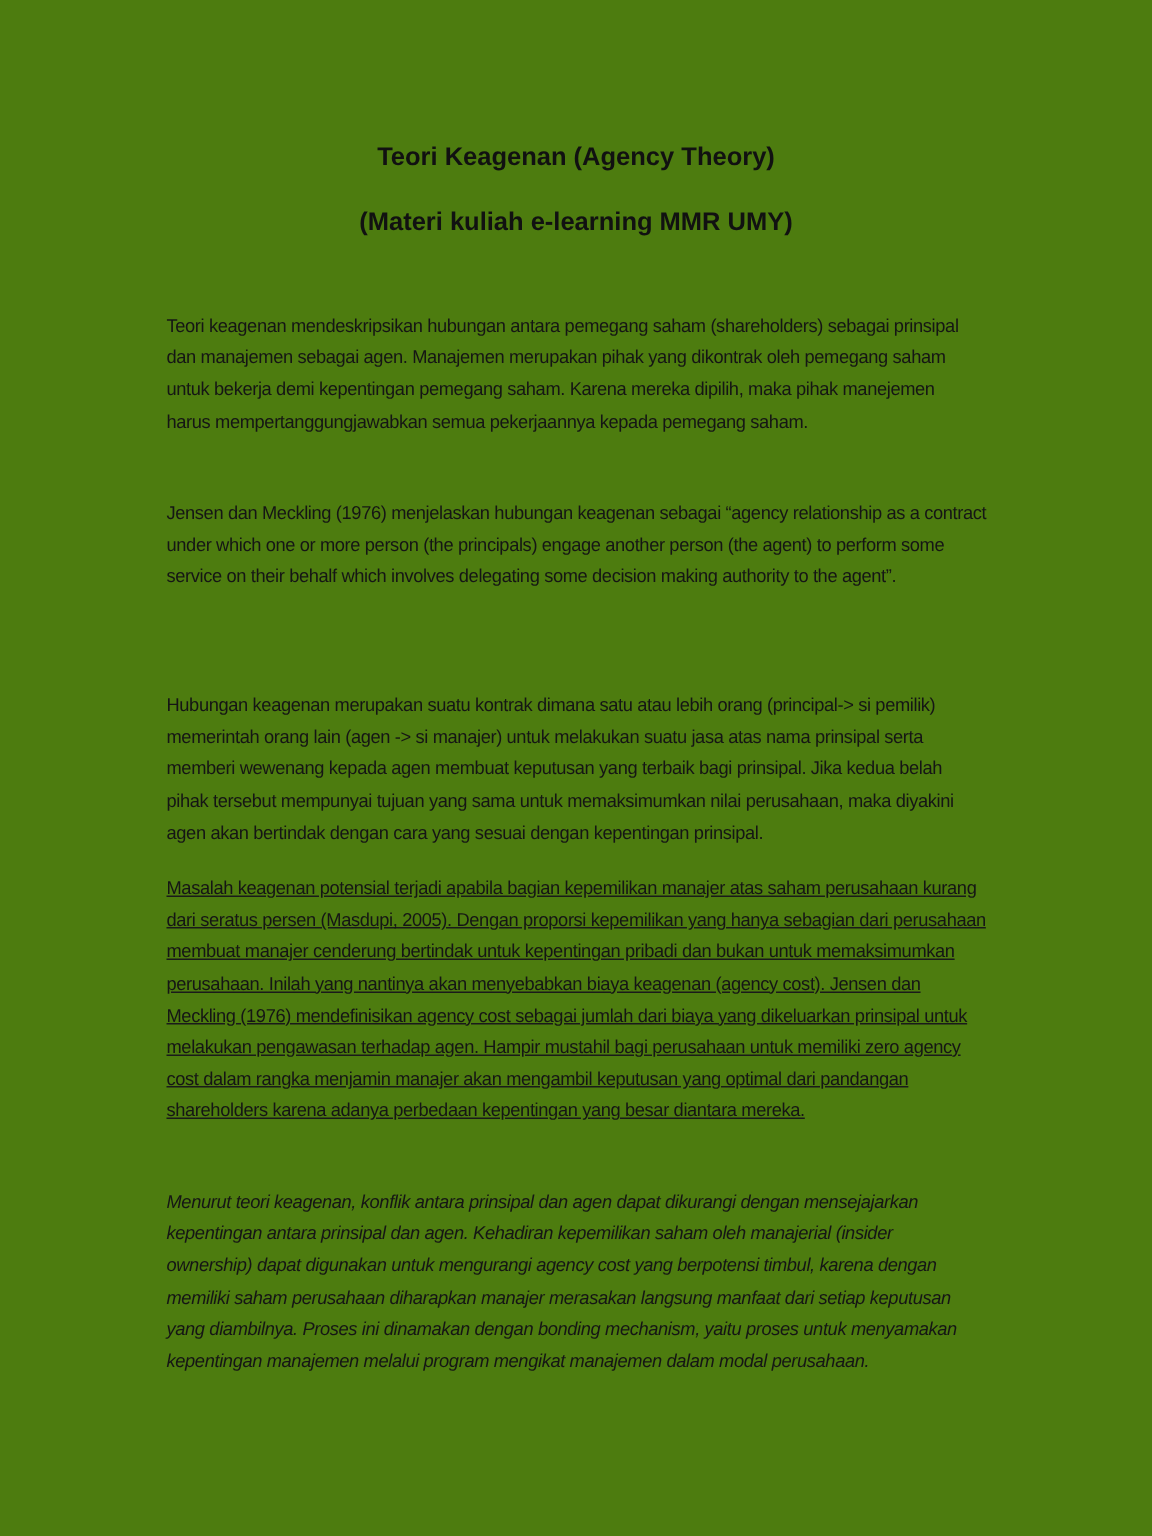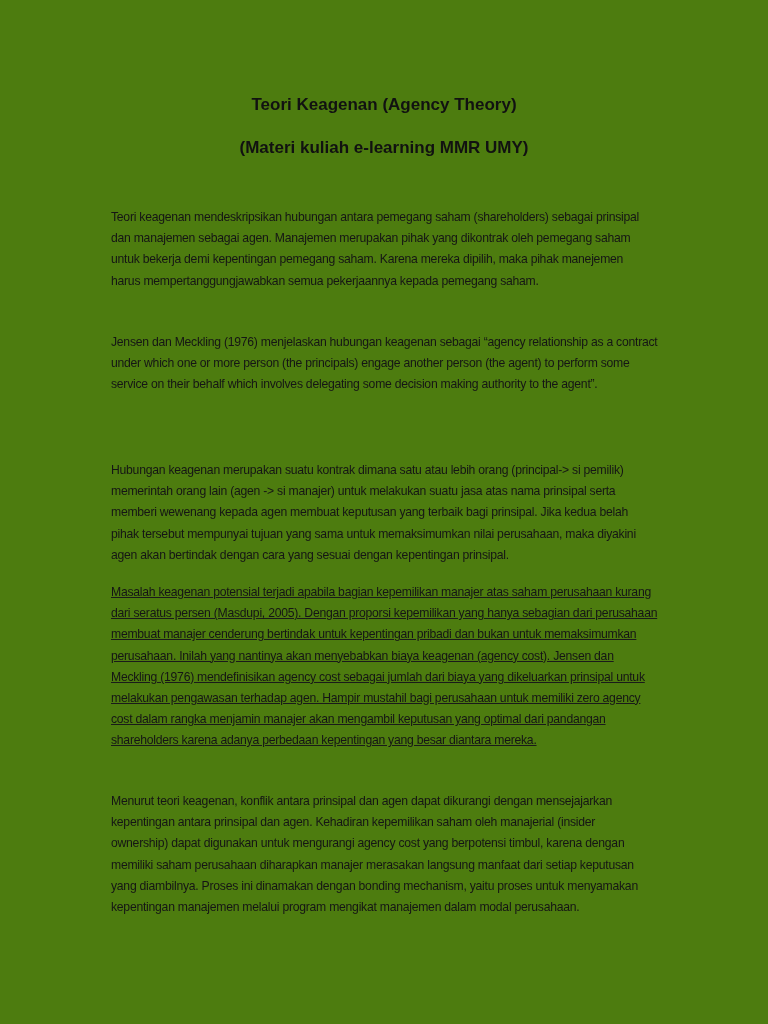--- a/index.html
+++ b/index.html
@@ -86,21 +86,21 @@
     <span class="line" style="transform: scaleX(0.983);">Masalah keagenan potensial terjadi apabila bagian kepemilikan manajer atas saham perusahaan kurang</span>
     <span class="line" style="transform: scaleX(0.983);">dari seratus persen (Masdupi, 2005). Dengan proporsi kepemilikan yang hanya sebagian dari perusahaan</span>
     <span class="line" style="transform: scaleX(0.983);">membuat manajer cenderung bertindak untuk kepentingan pribadi dan bukan untuk memaksimumkan</span>
     <span class="line" style="transform: scaleX(0.983);">perusahaan. Inilah yang nantinya akan menyebabkan biaya keagenan (agency cost). Jensen dan</span>
     <span class="line" style="transform: scaleX(0.983);">Meckling (1976) mendefinisikan agency cost sebagai jumlah dari biaya yang dikeluarkan prinsipal untuk</span>
     <span class="line" style="transform: scaleX(0.983);">melakukan pengawasan terhadap agen. Hampir mustahil bagi perusahaan untuk memiliki zero agency</span>
     <span class="line" style="transform: scaleX(0.983);">cost dalam rangka menjamin manajer akan mengambil keputusan yang optimal dari pandangan</span>
     <span class="line" style="transform: scaleX(0.983);">shareholders karena adanya perbedaan kepentingan yang besar diantara mereka.</span>
   </div>
 
-  <div class="para" style="top:791px;">
+  <div class="para" style="top:791px;font-style:italic;">
     <span class="line" style="transform: scaleX(0.983);">Menurut teori keagenan, konflik antara prinsipal dan agen dapat dikurangi dengan mensejajarkan</span>
     <span class="line" style="transform: scaleX(0.983);">kepentingan antara prinsipal dan agen. Kehadiran kepemilikan saham oleh manajerial (insider</span>
     <span class="line" style="transform: scaleX(0.983);">ownership) dapat digunakan untuk mengurangi agency cost yang berpotensi timbul, karena dengan</span>
     <span class="line" style="transform: scaleX(0.983);">memiliki saham perusahaan diharapkan manajer merasakan langsung manfaat dari setiap keputusan</span>
     <span class="line" style="transform: scaleX(0.983);">yang diambilnya. Proses ini dinamakan dengan bonding mechanism, yaitu proses untuk menyamakan</span>
     <span class="line" style="transform: scaleX(0.983);">kepentingan manajemen melalui program mengikat manajemen dalam modal perusahaan.</span>
   </div>
 
 </div>
 

